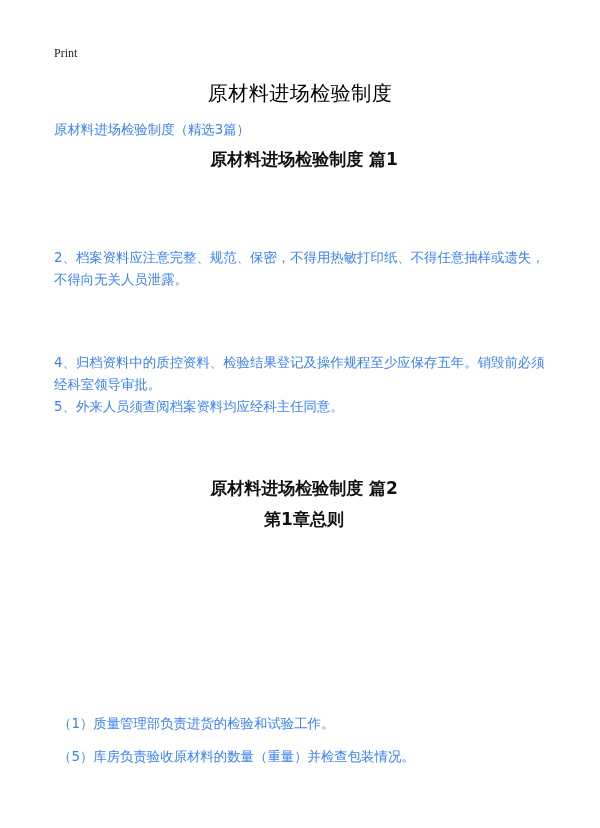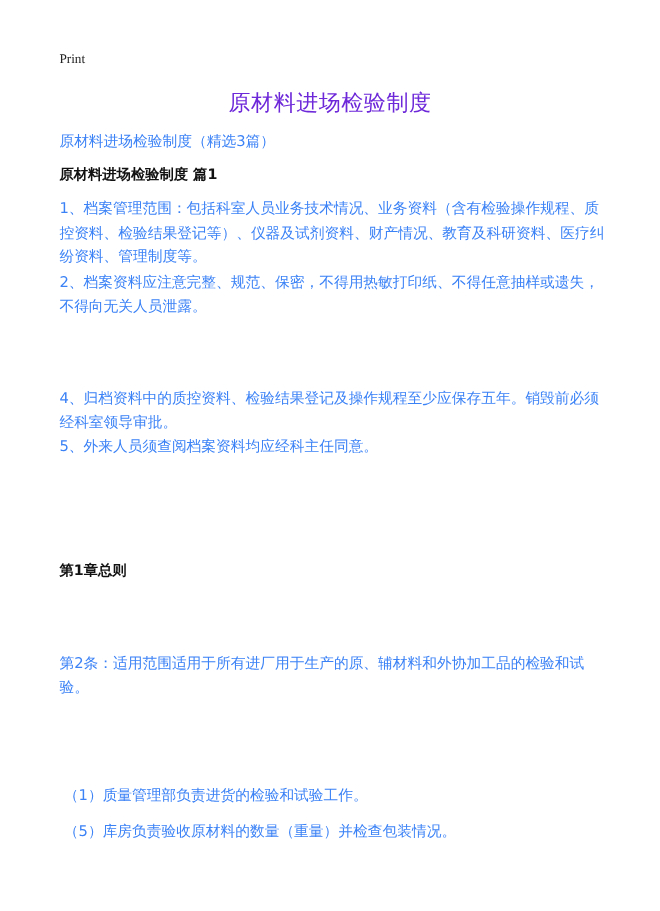--- a/index.html
+++ b/index.html
@@ -2,42 +2,41 @@
 <html><head>
 <meta charset="utf-8">
 <style>
   html, body { margin: 0; padding: 0; background: #ffffff; }
   body { width: 600px; height: 828px; overflow: hidden; position: relative;
          font-family: "DejaVu Sans", sans-serif; color: #1a1a1a; }
   .page { position: absolute; left: 0; top: 0; width: 600px; height: 828px; }
   .print { position: absolute; left: 54px; top: 46px; font-family: "Liberation Serif", serif;
            font-size: 12px; color: #222; }
   .title { position: absolute; left: 0; width: 600px; top: 80px; text-align: center;
-           font-size: 20px; color: #6d28d9; letter-spacing: 0.5px; }
+           font-size: 20px; color: #000000; letter-spacing: 0.5px; }
   .blk { position: absolute; left: 54px; width: 500px; font-size: 13.4px; line-height: 21.5px;
          color: #3b82f6; }
-  .h { font-weight: bold; font-size: 13px; color: #111; }
+  .h { font-weight: bold; font-size: 17px; color: #111; text-align: center; }
   .ind { left: 58px; }
 </style>
 </head>
 <body>
 
 <div class="page">
   <div class="print">Print</div>
 
   <div class="title">原材料进场检验制度</div>
 
   <div class="blk" style="top:119px">原材料进场检验制度（精选3篇）</div>
 
   <div class="blk h" style="top:149px">原材料进场检验制度 篇1</div>
 
-  <div class="blk" style="top:180px">1、档案管理范围：包括科室人员业务技术情况、业务资料（含有检验操作规程、质控资料、检验结果登记等）、仪器及试剂资料、财产情况、教育及科研资料、医疗纠纷资料、管理制度等。</div>
   <div class="blk" style="top:247px">2、档案资料应注意完整、规范、保密，不得用热敏打印纸、不得任意抽样或遗失，不得向无关人员泄露。</div>
   <div class="blk" style="top:352px">4、归档资料中的质控资料、检验结果登记及操作规程至少应保存五年。销毁前必须经科室领导审批。</div>
   <div class="blk" style="top:396px">5、外来人员须查阅档案资料均应经科主任同意。</div>
 
+  <div class="blk h" style="top:478px">原材料进场检验制度 篇2</div>
   <div class="blk h" style="top:509px">第1章总则</div>
 
-  <div class="blk" style="top:593px">第2条：适用范围适用于所有进厂用于生产的原、辅材料和外协加工品的检验和试验。</div>
 
   <div class="blk ind" style="top:713px">（1）质量管理部负责进货的检验和试验工作。</div>
   <div class="blk ind" style="top:746px">（5）库房负责验收原材料的数量（重量）并检查包装情况。</div>
 </div>
 
 </body></html>

